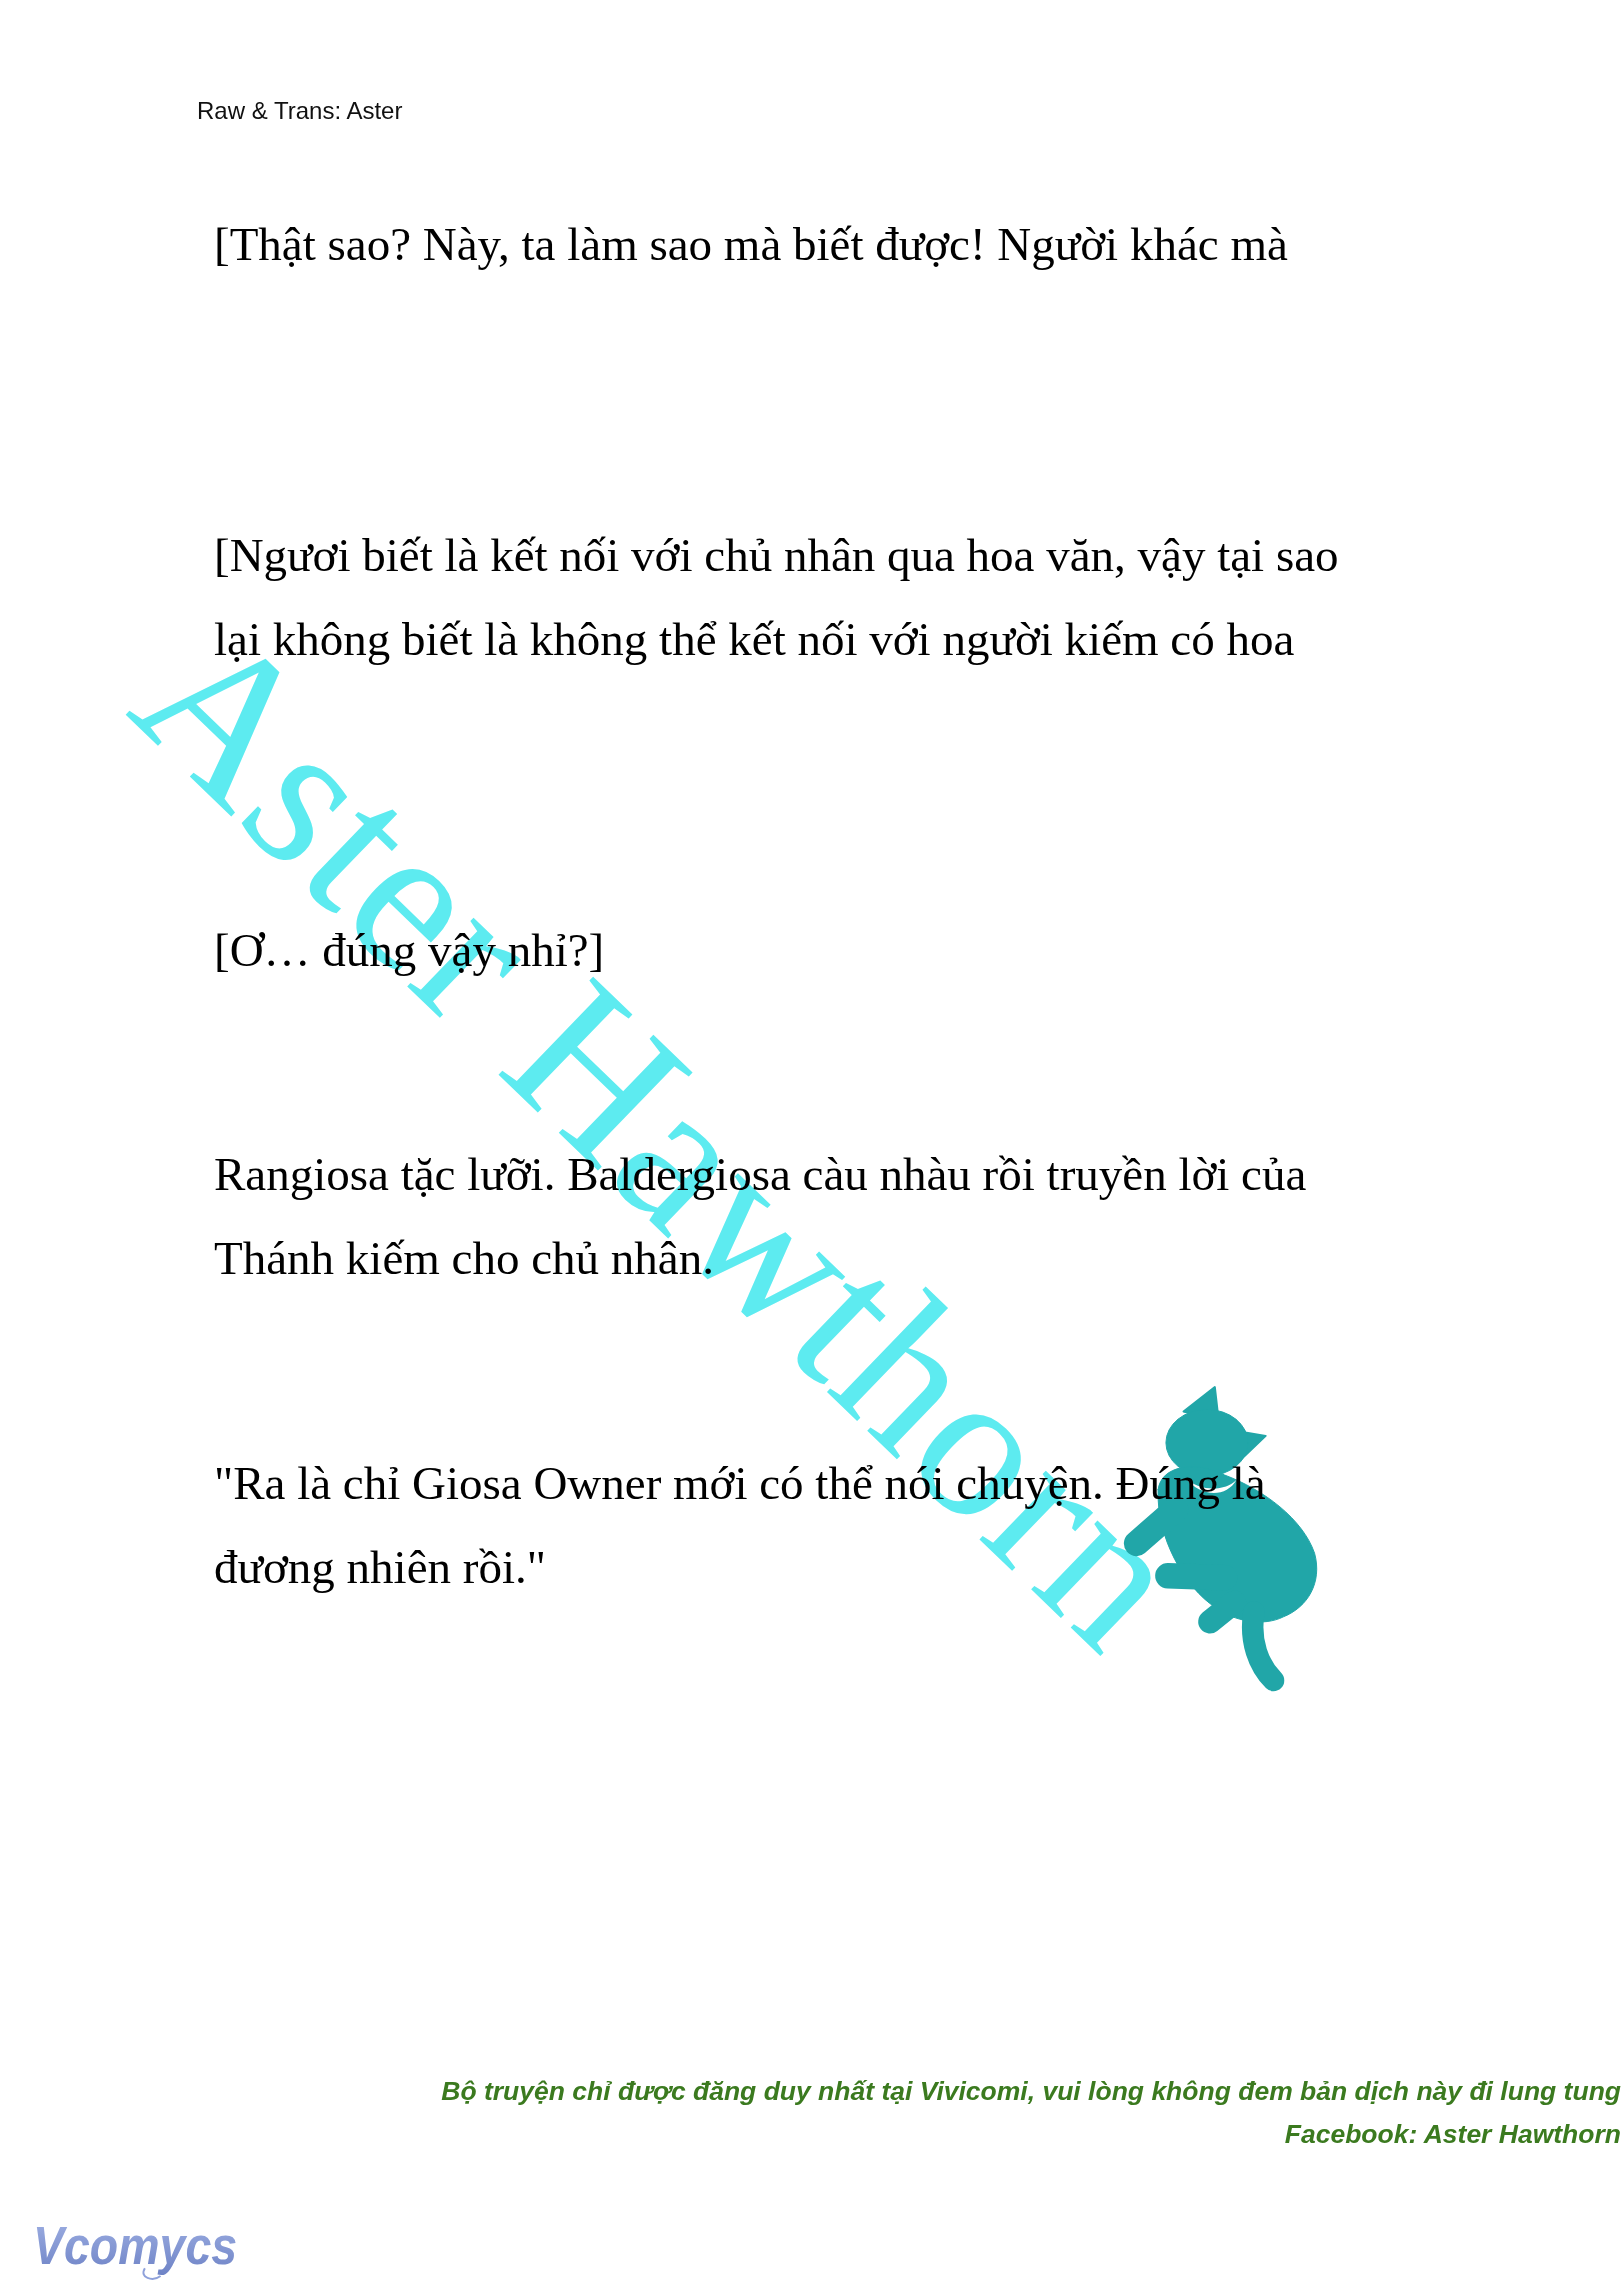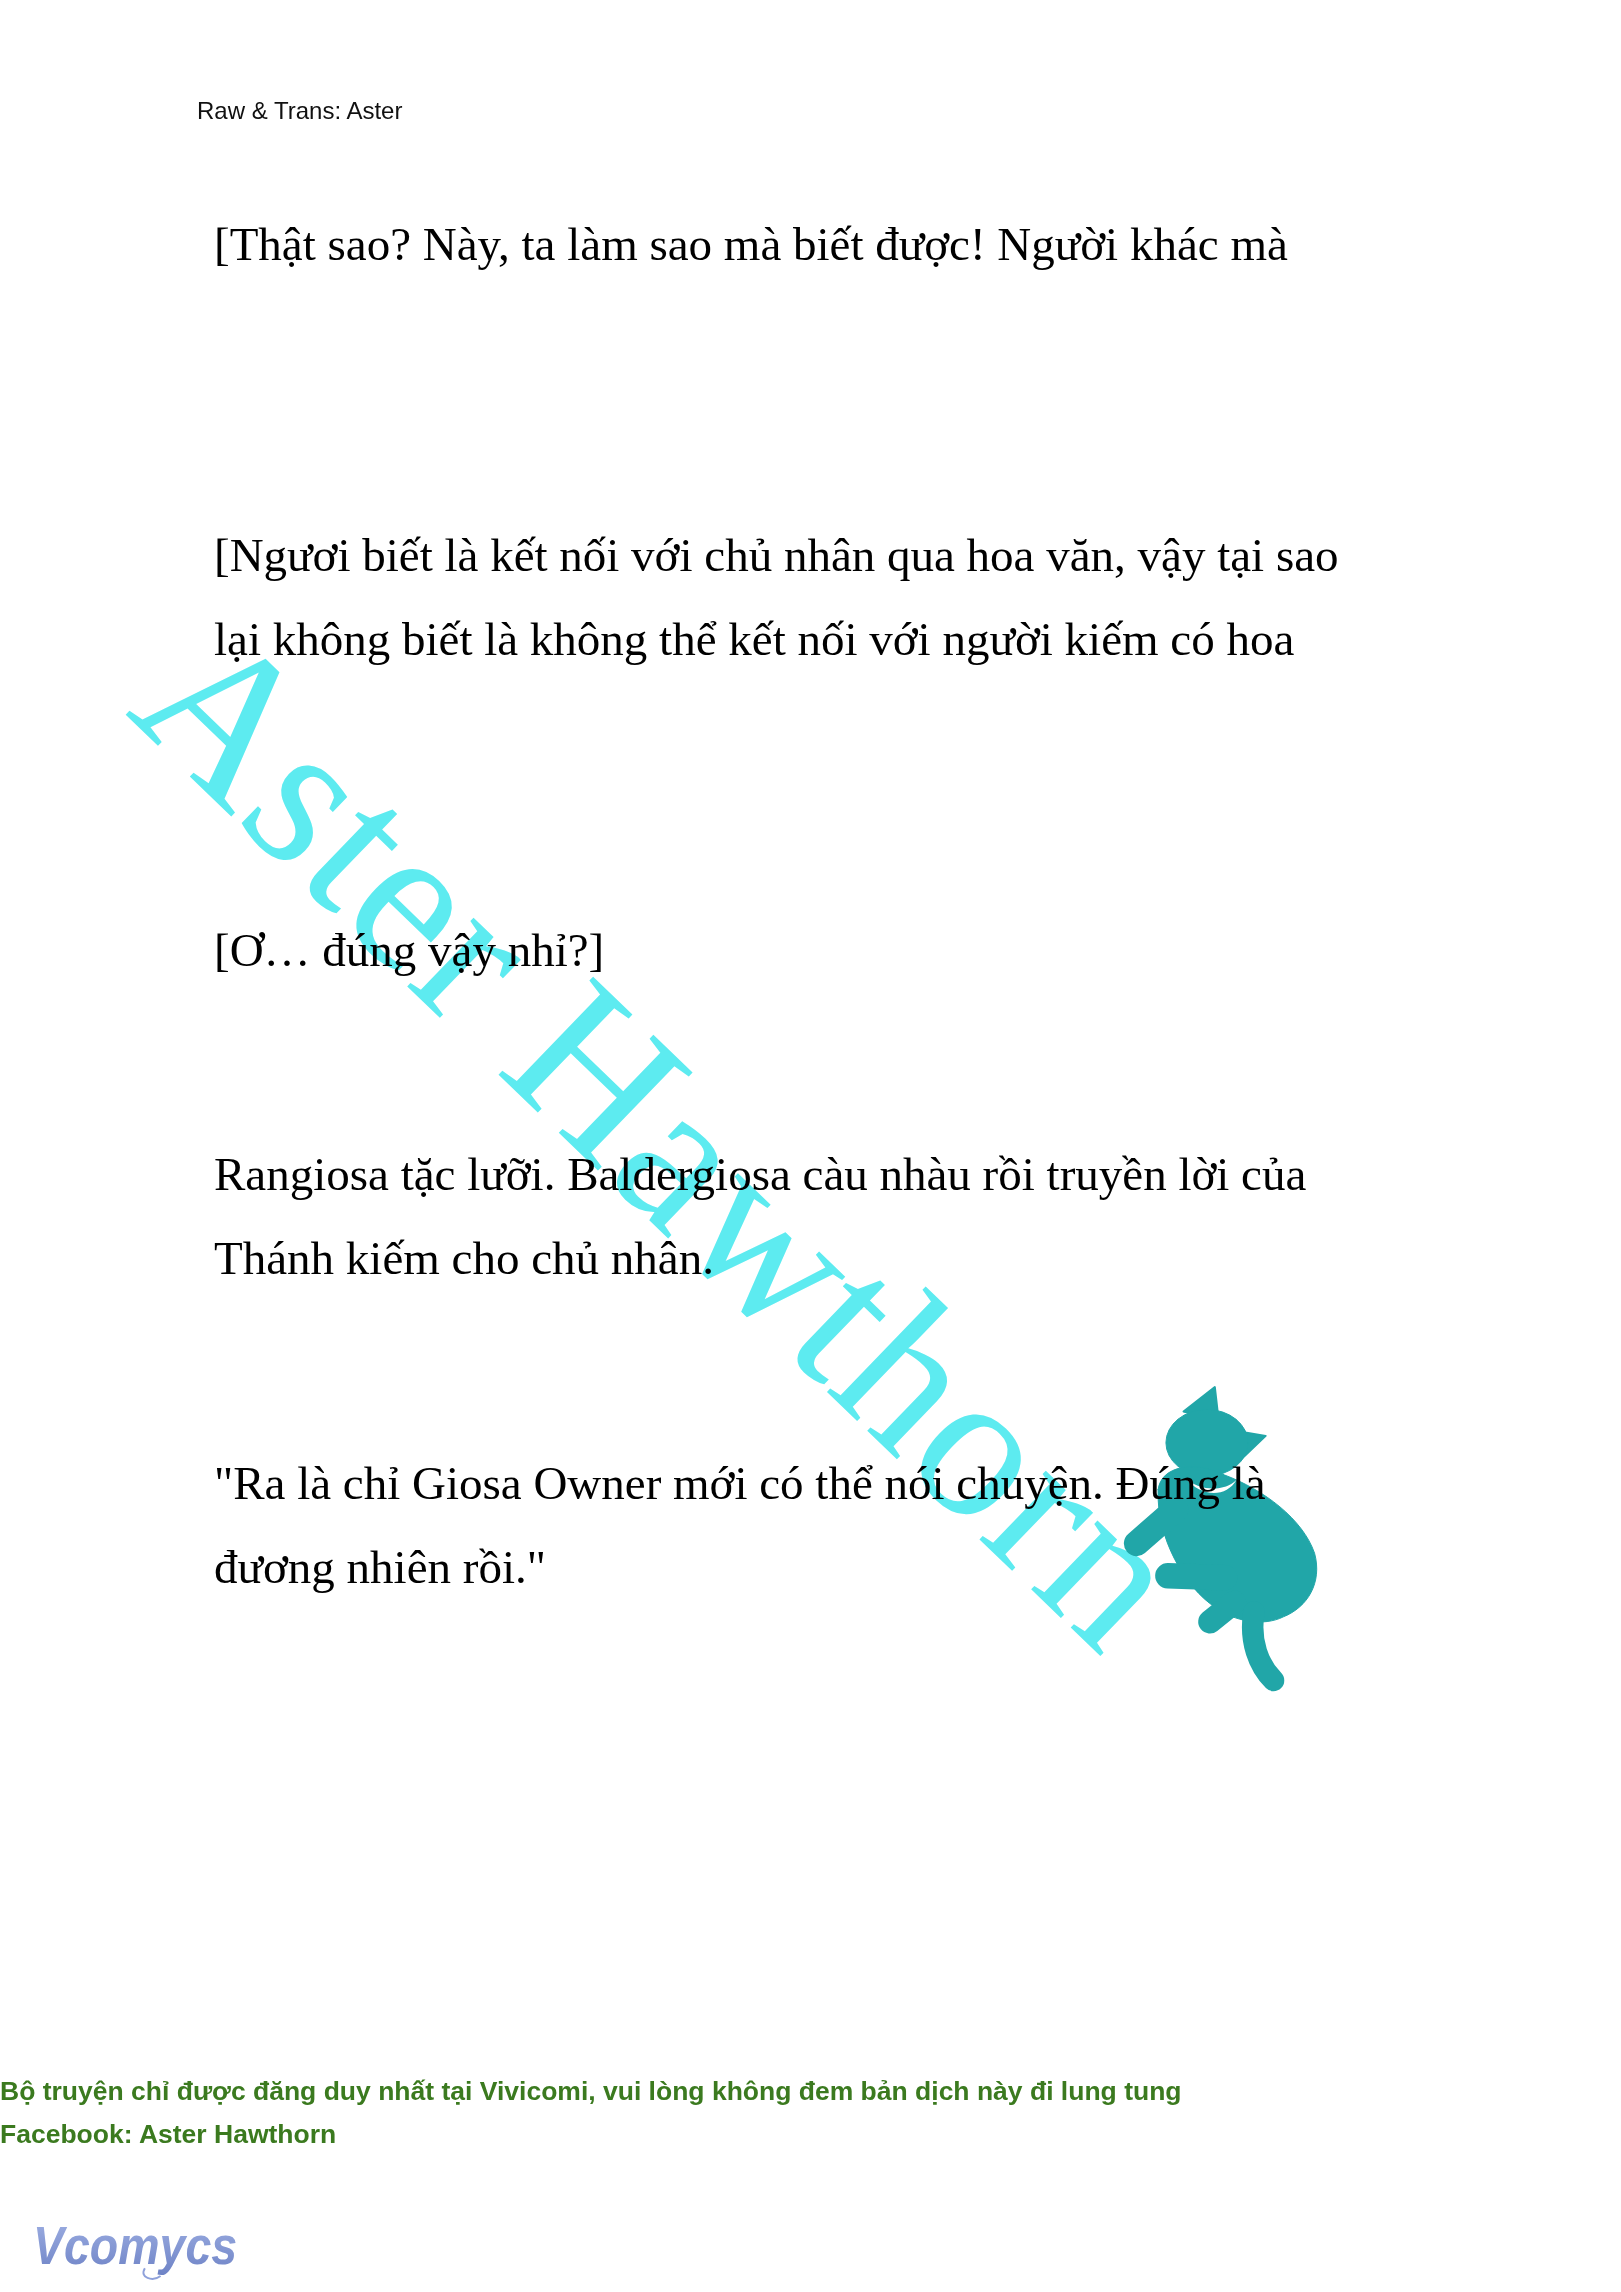--- a/index.html
+++ b/index.html
@@ -17,22 +17,22 @@
     }
     .line { display: block; white-space: nowrap; height: 84px; }
     .watermark {
       position: absolute; left: 245px; top: 588px; z-index: 1;
       font-family: "Liberation Serif", serif; font-size: 208px; color: #5DEBF0;
       white-space: nowrap; transform-origin: 0 0; transform: rotate(44deg);
       line-height: 1; letter-spacing: 2px;
     }
     .cat { position: absolute; left: 1117px; top: 1382px; width: 225px; height: 323px; z-index: 2; }
     .footer {
-      position: absolute; left: 0; width: 1621px; top: 2070px; text-align: left;
-      font-family: "Liberation Sans", sans-serif; font-weight: bold;
+      position: absolute; left: 0; width: 1621px; top: 2070px; text-align: right;
+      font-family: "Liberation Sans", sans-serif; font-style: italic; font-weight: bold;
       font-size: 26.5px; line-height: 43px; color: #3B7A1F; z-index: 3;
     }
     .footer .fline { display: block; white-space: nowrap; }
     .logo { position: absolute; left: 29px; top: 2213px; width: 216px; height: 71px; z-index: 3; }
   </style>
 </head>
 <body>
 
 <div class="page">
 

